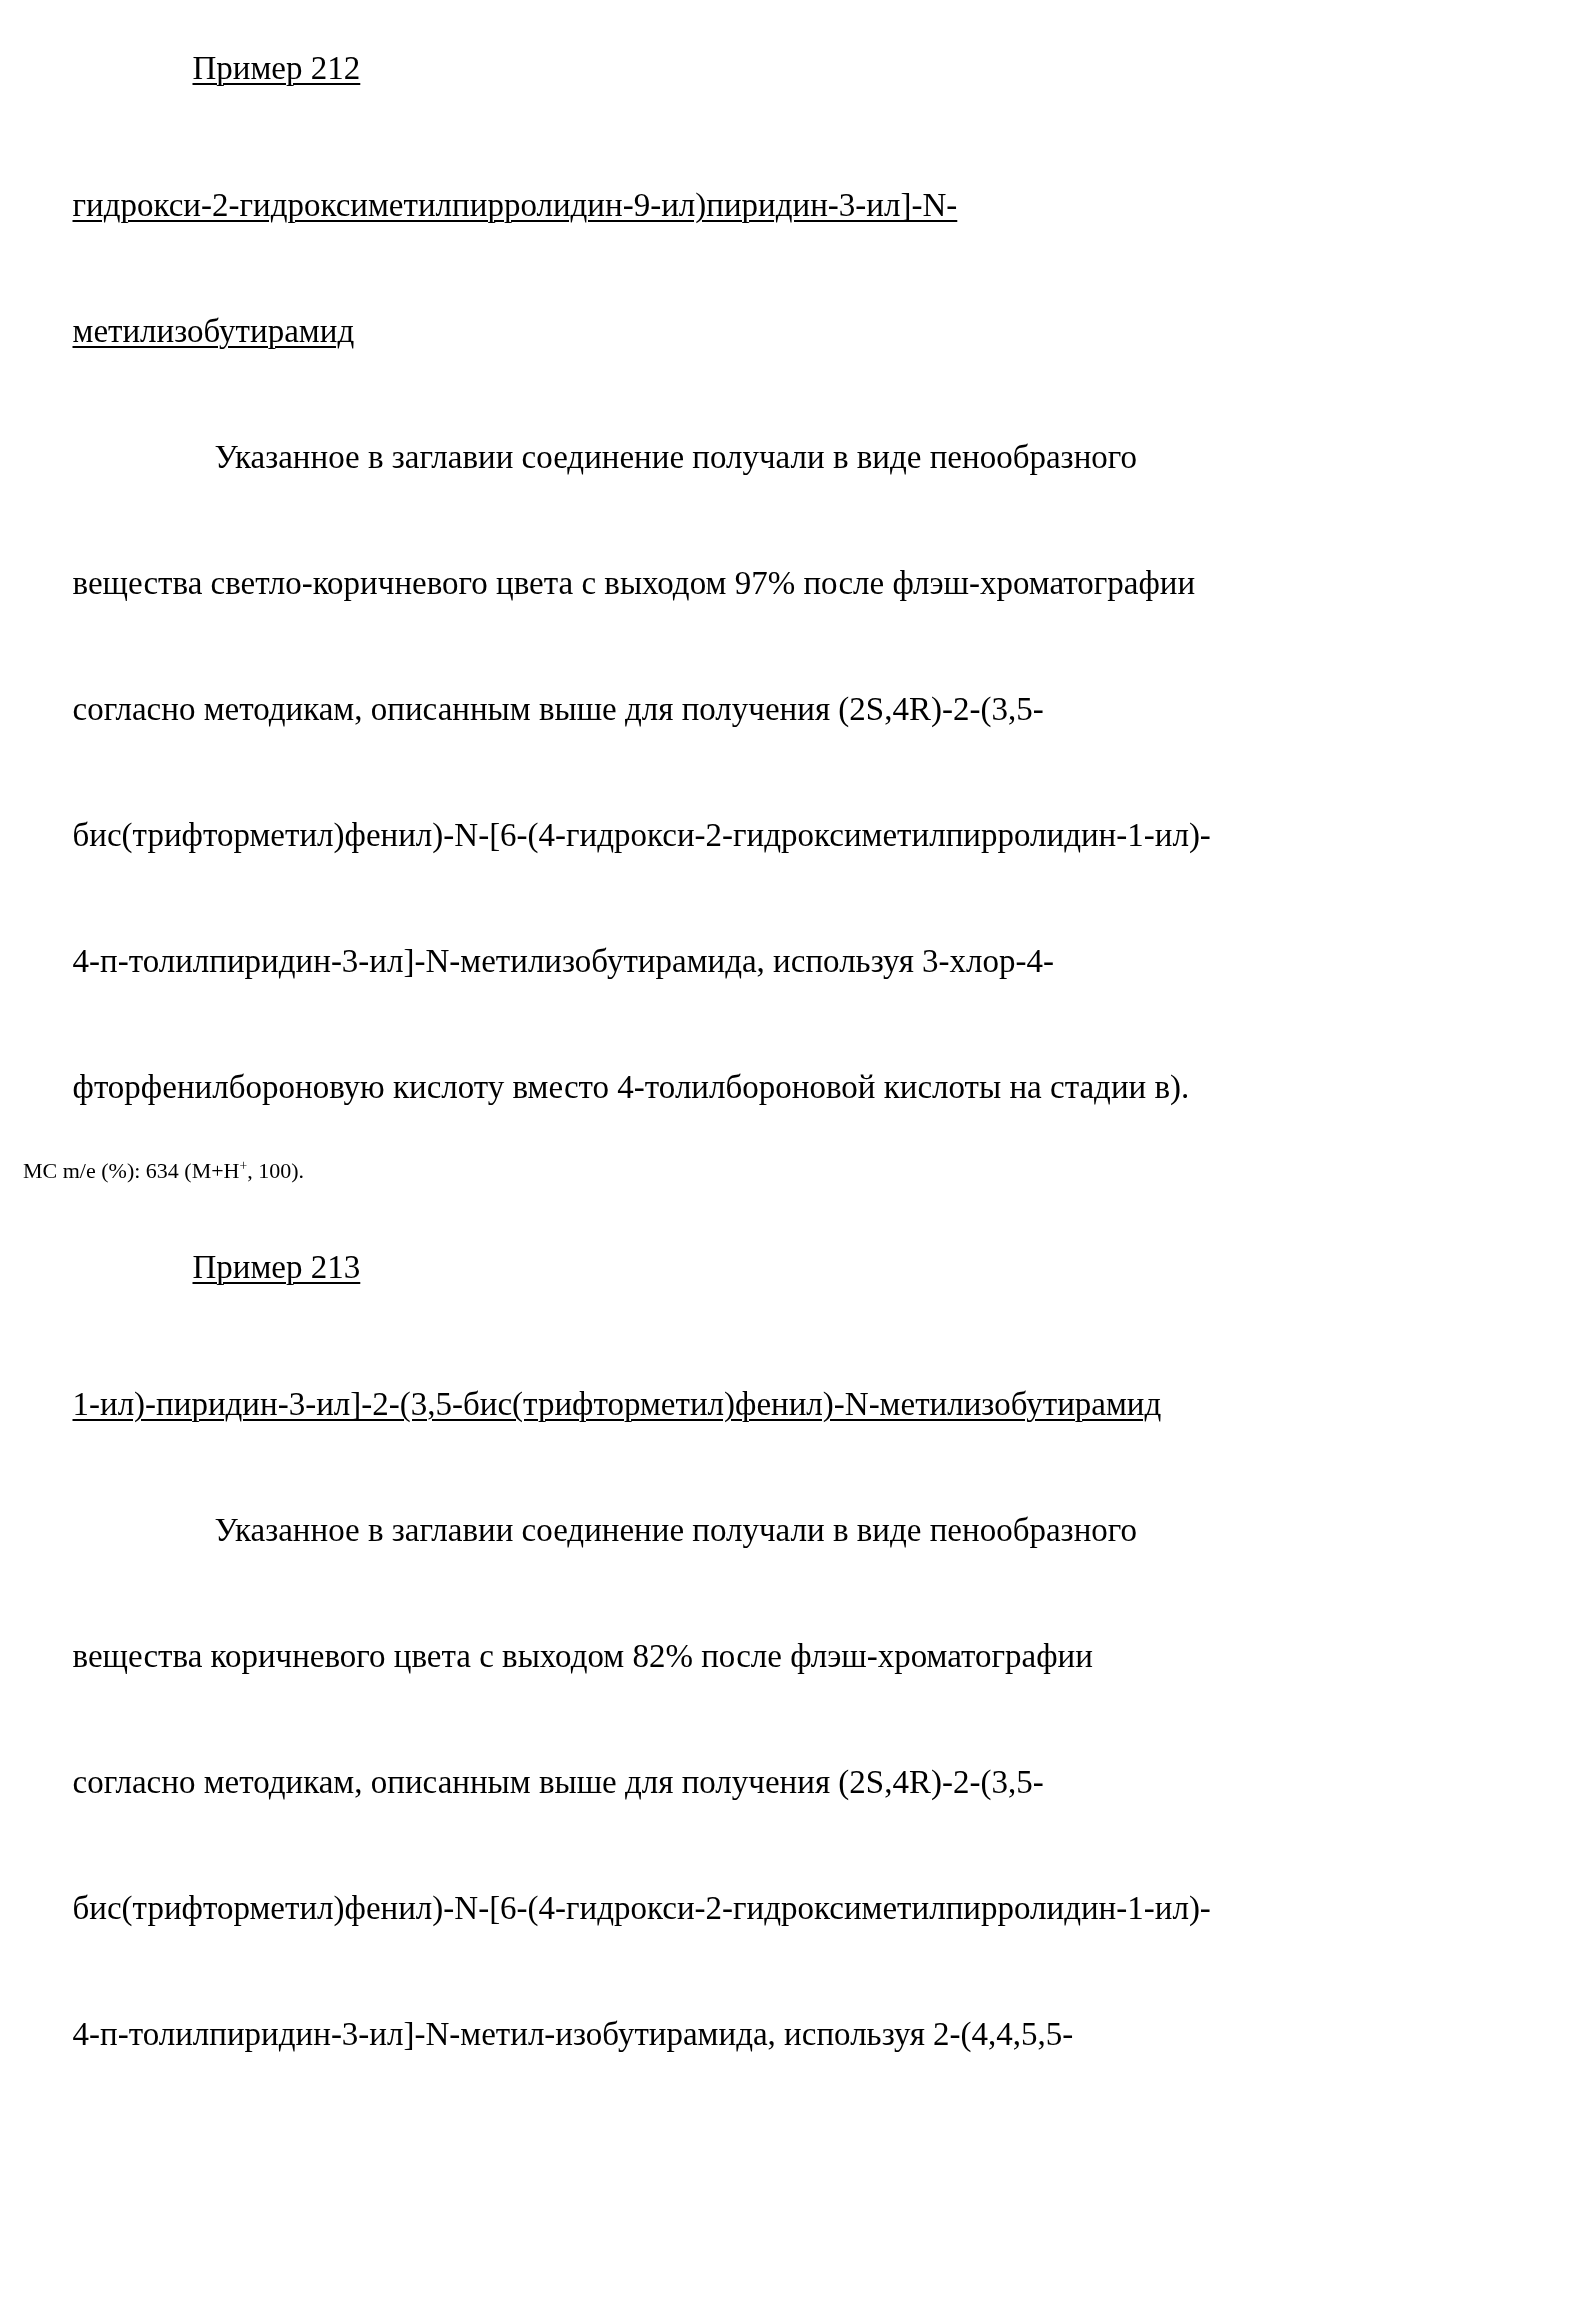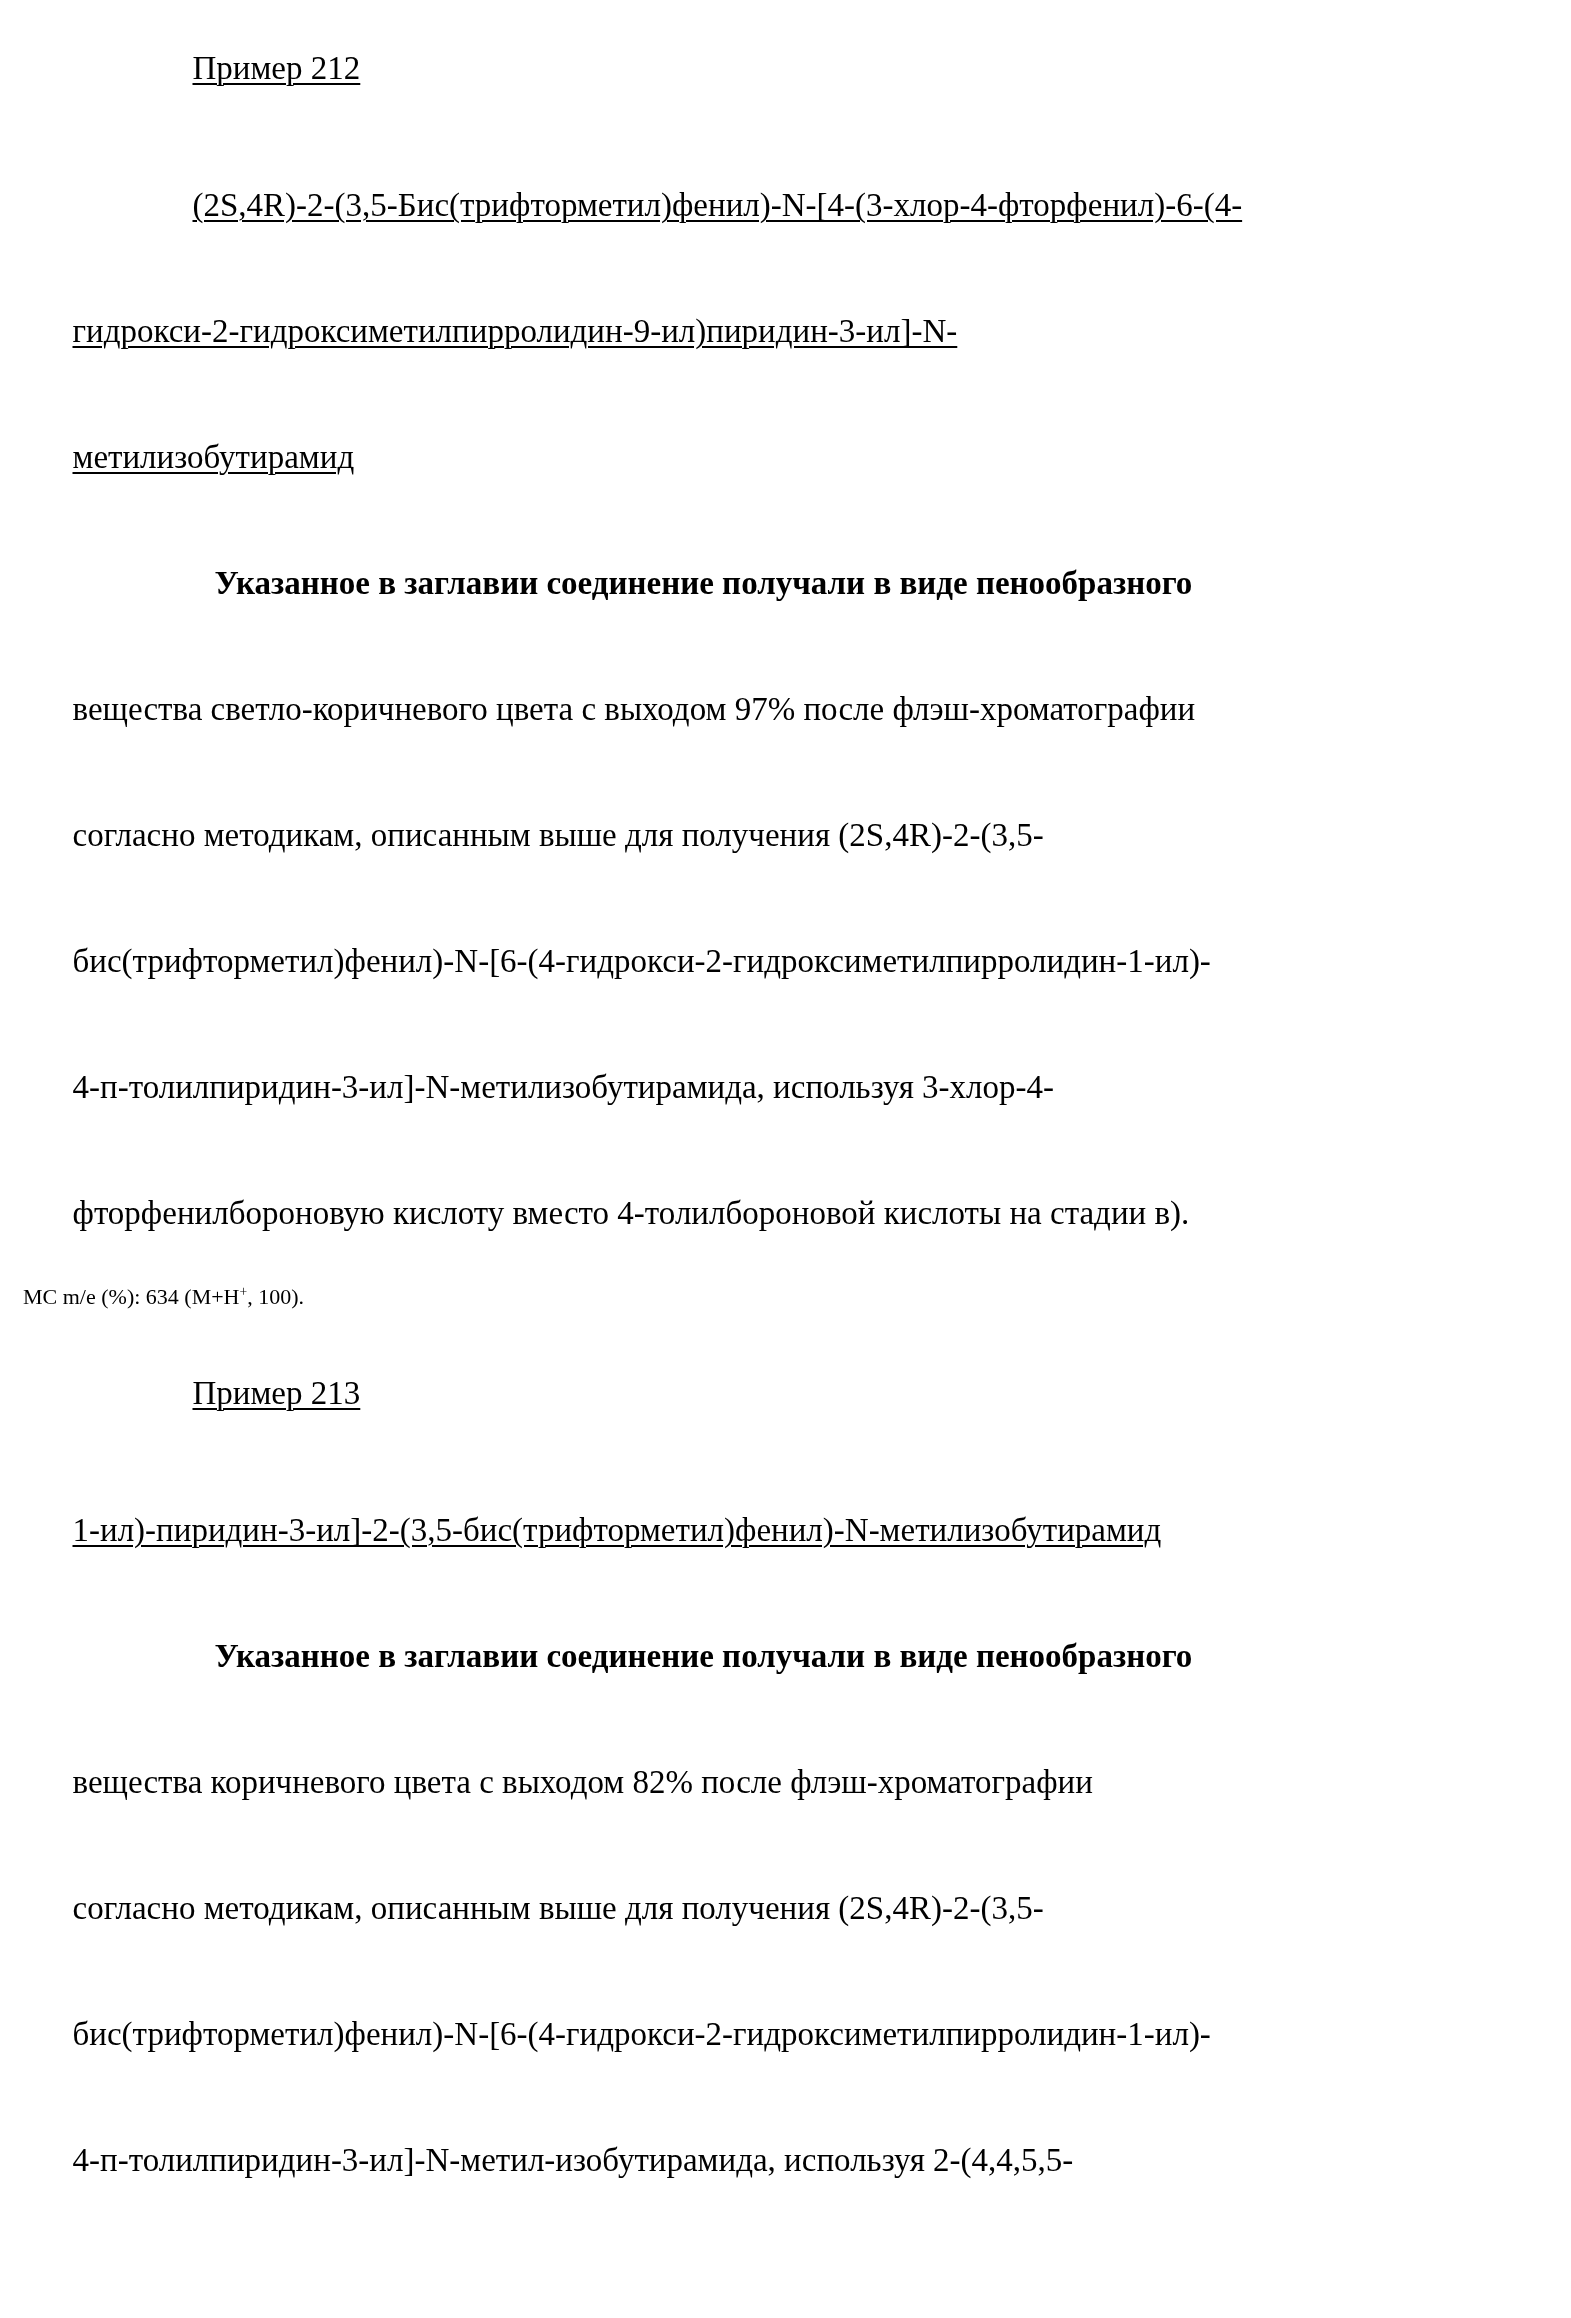--- a/index.html
+++ b/index.html
@@ -35,21 +35,20 @@
   .line.u span.t {
     text-decoration: underline;
     text-decoration-thickness: 2.4px;
     text-underline-offset: 4.1px;
   }
   .indent-heading {
     padding-left: 120px;
   }
   .indent-para {
     padding-left: 142px;
-    font-weight: bold;
   }
   .gap-sm { height: 4.9px; }
   .gap-md { height: 11.4px; }
   sup.plus {
     font-size: 0.62em;
     vertical-align: super;
     line-height: 0;
   }
   .ms-line { font-size: 22px; line-height: 42px; white-space: pre; }
 </style>
@@ -60,23 +59,20 @@
   <div id="column">
 
     <div class="gap-sm"></div>
 
     <div class="line u indent-heading">
       <span class="t">Пример 212</span>
     </div>
 
     <div class="gap-md"></div>
 
-    <div class="line u indent-heading">
-      <span class="t">(2S,4R)-2-(3,5-Бис(трифторметил)фенил)-N-[4-(3-хлор-4-фторфенил)-6-(4-</span>
-    </div>
     <div class="line u">
       <span class="t">гидрокси-2-гидроксиметилпирролидин-9-ил)пиридин-3-ил]-N-</span>
     </div>
     <div class="line u">
       <span class="t">метилизобутирамид</span>
     </div>
 
     <div class="line indent-para">
       <span>Указанное в заглавии соединение получали в виде пенообразного</span>
     </div>

